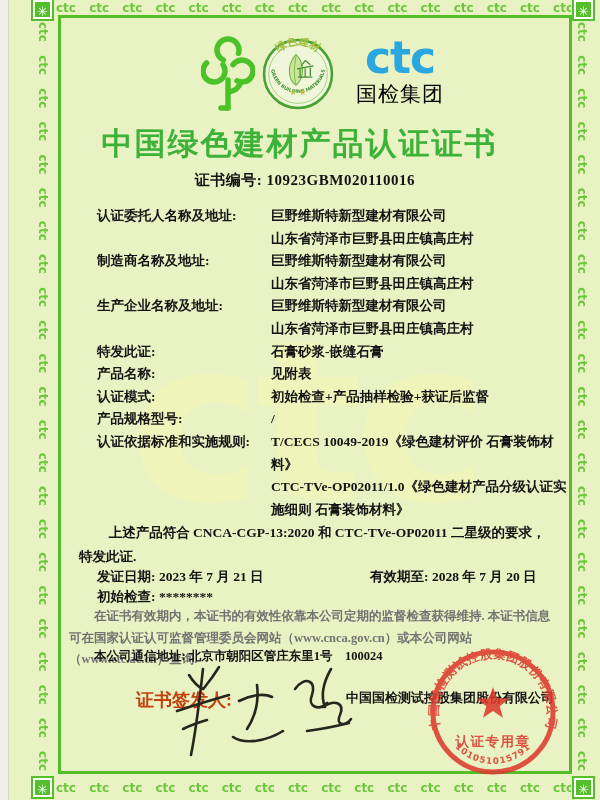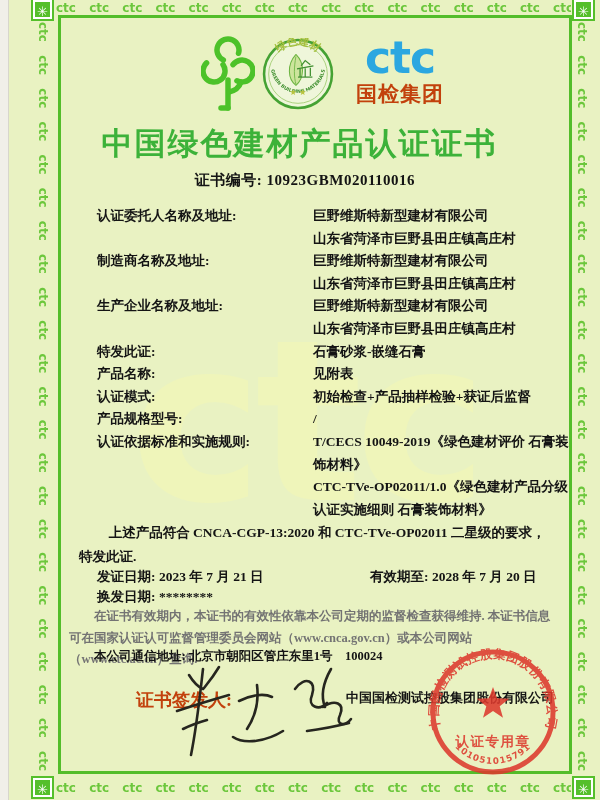--- a/index.html
+++ b/index.html
@@ -47,36 +47,36 @@
   
   .content{position:absolute;inset:0;z-index:3;}
   .tree-logo{position:absolute;left:192px;top:36px;}
   .badge{position:absolute;left:253px;top:38px;}
   .ctclogo{position:absolute;left:336px;top:38px;width:110px;text-align:center;}
   .ctc-text{
     font-family:"DejaVu Sans",sans-serif;font-weight:bold;
     font-size:44px;line-height:40px;color:#2ba7e0;letter-spacing:-1px;
   }
   .ctc-sub{
-    font-family:"DejaVu Sans",sans-serif;font-weight:bold;
-    font-size:21px;color:#c2410c;letter-spacing:1px;margin-top:2px;
+    font-family:"DejaVu Sans",sans-serif;font-weight:normal;
+    font-size:21px;color:#000000;letter-spacing:1px;margin-top:2px;
   }
   .title{
     position:absolute;top:123px;left:0;right:11px;text-align:center;
     font-size:31px;font-weight:bold;color:#3cb239;letter-spacing:2px;
   }
   .certno{
     position:absolute;top:171px;left:0;right:0;text-align:center;
     font-size:15px;font-weight:bold;color:#141414;letter-spacing:.5px;
   }
   .fields{position:absolute;left:88px;top:205px;width:474px;color:#141414;}
   .frow{display:flex;align-items:flex-start;}
   .flabel{flex:none;width:174px;font-weight:bold;font-size:13.5px;line-height:22.6px;}
   .fvalue{flex:1;font-weight:bold;font-size:13.5px;line-height:22.6px;}
-  .fvalue div{min-height:22.6px;margin-left:42px;}
+  .fvalue div{min-height:22.6px;}
   .statement{
     position:absolute;left:70px;top:521px;width:470px;
     font-weight:bold;font-size:13.5px;line-height:23.5px;
     text-indent:2.2em;color:#141414;
   }
   .dates{position:absolute;left:88px;top:567px;width:474px;
     font-weight:bold;font-size:13.5px;line-height:20px;color:#141414;}
   .dates .valid{position:absolute;left:273px;top:0;}
   .note{
     position:absolute;left:60px;top:606px;width:492px;
@@ -220,21 +220,21 @@
     <div class="dates">
       <div>
         <span>发证日期:</span>
         <span>2023 年 7 月 21 日</span>
         <span class="valid">
           <span>有效期至:</span>
           <span>2028 年 7 月 20 日</span>
         </span>
       </div>
       <div>
-        <span>换发日期:</span>
+        <span>初始检查:</span>
         <span>********</span>
       </div>
     </div>
 
     <div class="note">在证书有效期内，本证书的有效性依靠本公司定期的监督检查获得维持. 本证书信息可在国家认证认可监督管理委员会网站（www.cnca.gov.cn）或本公司网站（www.ctc.ac.cn）查询.</div>
     <div class="addr">本公司通信地址: 北京市朝阳区管庄东里1号　100024</div>
 
     <div class="signer-label">证书签发人:</div>
     <svg class="sig-svg" width="186" height="115" viewBox="0 0 186 115">
       <g fill="none" stroke="#26261f" stroke-width="2.6" stroke-linecap="round">

